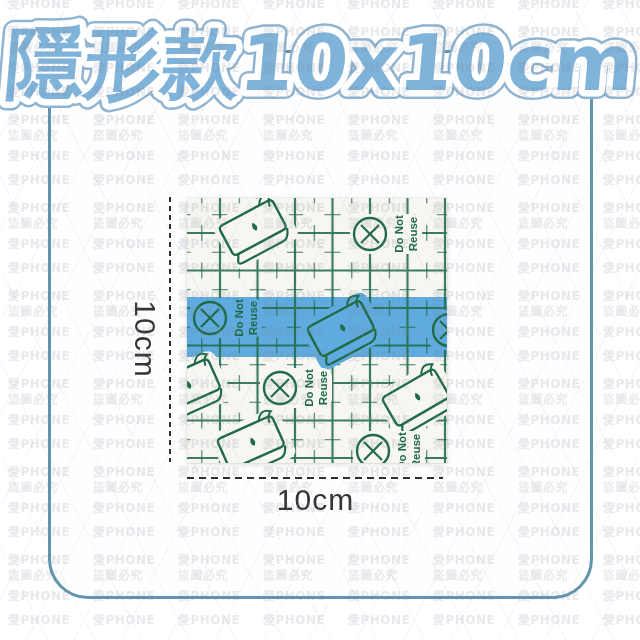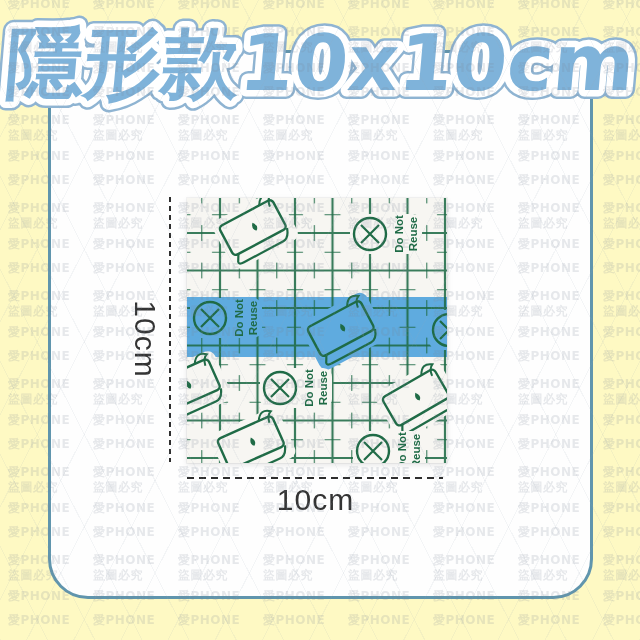--- a/index.html
+++ b/index.html
@@ -1,21 +1,21 @@
 <!DOCTYPE html>
 <html><head>
 <meta charset="utf-8">
 <style>
   html,body{margin:0;padding:0;}
   body{
     width:640px;height:640px;overflow:hidden;
     font-family:"Liberation Sans","DejaVu Sans",sans-serif;
     background:#d7e9f6;
   }
-  .stage{position:relative;width:640px;height:640px;background:#fef9c3;}
+  .stage{position:relative;width:640px;height:640px;background:#ffffff;}
 
   
   .card{
     position:absolute;left:48px;top:50px;width:539px;height:543px;
     background:#fefefe;border:3px solid #6095ad;border-radius:40px;
     z-index:1;
   }
 
   
   .banner{position:absolute;left:0;top:0;width:640px;height:132px;z-index:3;}

